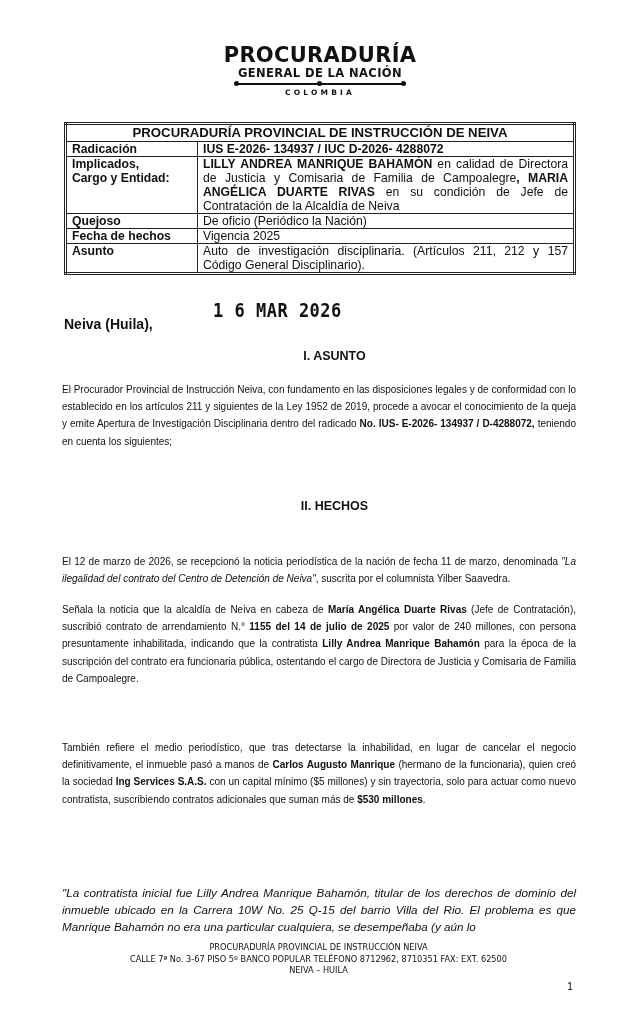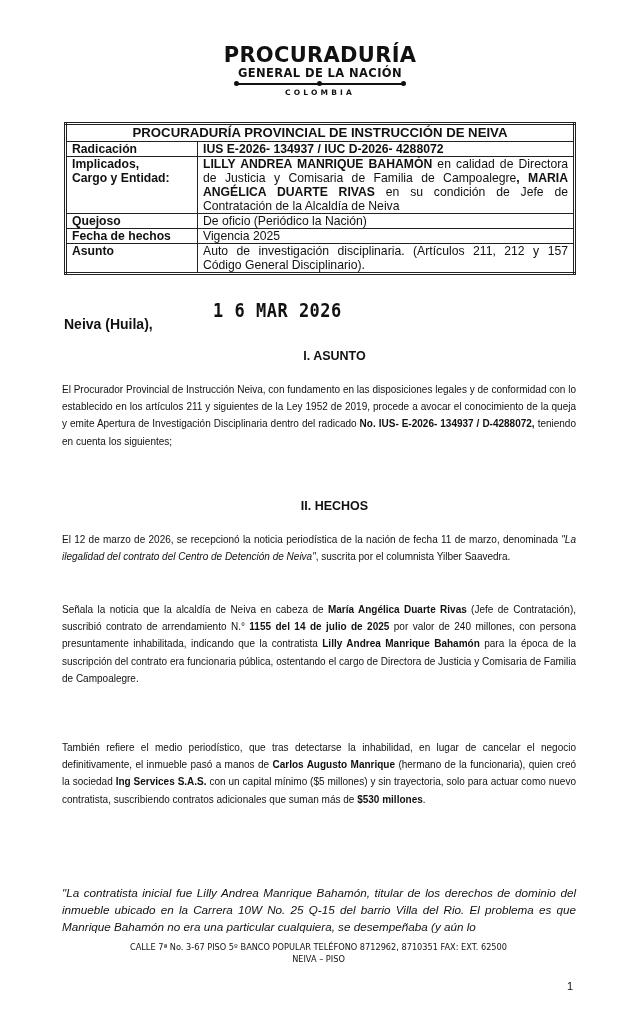--- a/index.html
+++ b/index.html
@@ -91,27 +91,28 @@
   </tbody>
     </table>
 
   <div class="place">Neiva (Huila),</div>
   <div class="stamp">1 6 MAR 2026</div>
 
   <div class="heading" style="top:349px">I. ASUNTO</div>
   <div class="para" style="top:381px"><span>El Procurador Provincial de Instrucción Neiva, con fundamento en las disposiciones legales y de conformidad con lo establecido en los artículos 211 y siguientes de la Ley 1952 de 2019, procede a avocar el conocimiento de la queja y emite Apertura de Investigación Disciplinaria dentro del radicado </span><span class="b">No. IUS- E-2026- 134937 / D-4288072,</span><span> teniendo en cuenta los siguientes;</span></div>
 
   <div class="heading" style="top:499px">II. HECHOS</div>
-  <div class="para" style="top:531px"><span>El 12 de marzo de 2026, se recepcionó la noticia periodística de la nación de fecha 11 de marzo, denominada </span><span class="i">"La ilegalidad del contrato del Centro de Detención de Neiva"</span><span>, suscrita por el columnista Yilber Saavedra.</span></div>
+  <div class="para" style="top:553px"><span>El 12 de marzo de 2026, se recepcionó la noticia periodística de la nación de fecha 11 de marzo, denominada </span><span class="i">"La ilegalidad del contrato del Centro de Detención de Neiva"</span><span>, suscrita por el columnista Yilber Saavedra.</span></div>
 
   <div class="para" style="top:601px"><span>Señala la noticia que la alcaldía de Neiva en cabeza de </span><span class="b">María Angélica Duarte Rivas</span><span> (Jefe de Contratación), suscribió contrato de arrendamiento N.° </span><span class="b">1155 del 14 de julio de 2025</span><span>  por valor de 240 millones, con persona presuntamente inhabilitada, indicando que la contratista </span><span class="b">Lilly Andrea Manrique Bahamón</span><span> para la época de la suscripción del contrato era funcionaria pública, ostentando el cargo de Directora de Justicia y Comisaria de Familia de Campoalegre.</span></div>
 
   <div class="para" style="top:739px"><span>También refiere el medio periodístico, que tras detectarse la inhabilidad, en lugar de cancelar el negocio definitivamente, el inmueble pasó a manos de </span><span class="b">Carlos Augusto Manrique</span><span> (hermano de la funcionaria), quien creó la sociedad </span><span class="b">Ing Services S.A.S.</span><span> con un capital mínimo ($5 millones) y sin trayectoria, solo para actuar como nuevo contratista, suscribiendo contratos adicionales que suman más de </span><span class="b">$530 millones</span><span>.</span></div>
 
 
   <div class="para quote" style="top:884px">"La contratista inicial fue Lilly Andrea Manrique Bahamón, titular de los derechos de dominio del inmueble ubicado en la Carrera 10W No. 25 Q-15 del barrio Villa del Rio. El problema es que Manrique Bahamón no era una particular cualquiera, se desempeñaba (y aún lo</div>
 
   <div class="footer">
+    <div>PROCURADURÍA PROVINCIAL DE INSTRUCCIÓN NEIVA</div>
     <div>CALLE 7ª No. 3-67 PISO 5º BANCO POPULAR TELÉFONO 8712962, 8710351 FAX: EXT. 62500</div>
-    <div>NEIVA – PISO</div>
+    <div>NEIVA – HUILA</div>
   </div>
   <div class="page-number">1</div>
 </div>
 
 </body></html>

